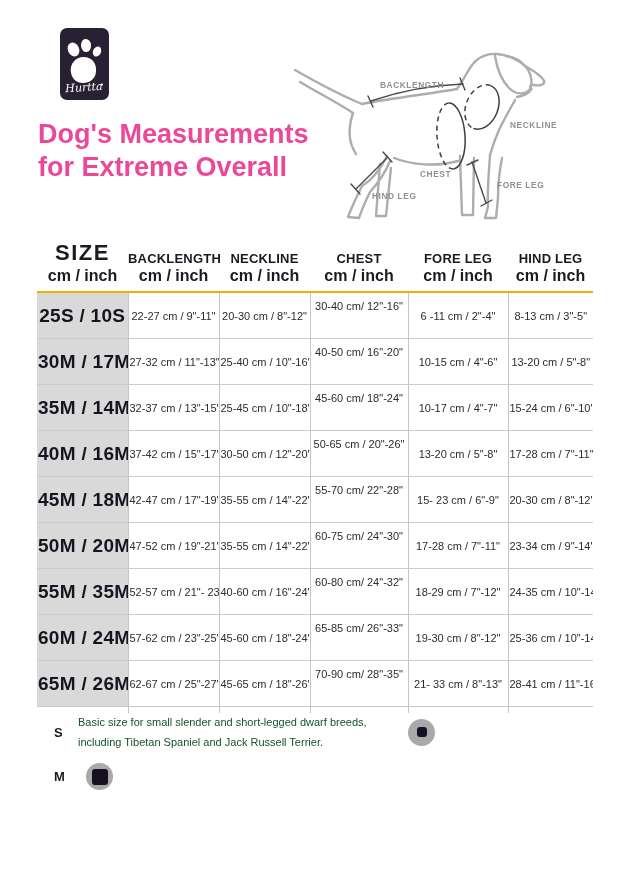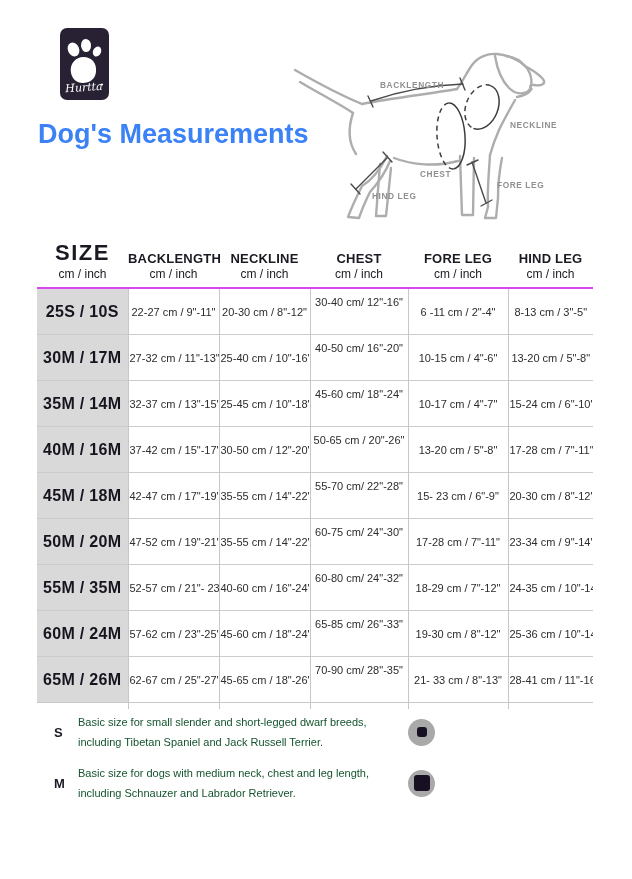--- a/index.html
+++ b/index.html
@@ -8,48 +8,48 @@
     font-family:"Liberation Sans", sans-serif; overflow:hidden;
   }
 
   
   .logo { position:absolute; left:60px; top:28px; }
 
   
   .title {
     position:absolute; left:38px; top:118px; margin:0;
     font-size:27px; line-height:33px; font-weight:bold;
-    color:#3b82f6; letter-spacing:0px;
+    color:#ec4899; letter-spacing:0px;
   }
 
   
   .dog { position:absolute; left:288px; top:28px; }
   .dog text { font-family:"Liberation Sans", sans-serif; font-size:8.3px; font-weight:bold; fill:#8f8f8f; letter-spacing:0.6px; }
 
   
   .size-table {
     position:absolute; left:37px; top:240px; width:556px;
     border-collapse:collapse; table-layout:fixed;
   }
   .size-table thead th {
-    border-bottom:2px solid #d946ef; padding:0 0 6px 0;
+    border-bottom:2px solid #eab308; padding:0 0 6px 0;
     vertical-align:bottom; text-align:center; color:#1c1922;
   }
   .h-label { font-size:13px; font-weight:bold; letter-spacing:0.2px; }
   .size-h .h-label { font-size:22px; letter-spacing:1.5px; }
-  .h-sub { font-size:12px; font-weight:normal; margin-top:1px; }
+  .h-sub { font-size:16px; font-weight:bold; margin-top:1px; }
   .size-table tbody td {
     height:37px; text-align:center; font-size:11px; color:#2c2c2c;
     border-right:1px solid #c7c7c7; border-top:1px solid #cccccc;
     vertical-align:middle; overflow:hidden; white-space:nowrap;
   }
   .size-table tbody tr:first-child td { border-top:none; }
   .size-table tbody td:last-child { border-right:none; }
   .size-table td.size-cell {
-    background:#d9d9d9; font-weight:bold; font-size:16px; color:#18141f;
+    background:#d9d9d9; font-weight:bold; font-size:19px; color:#18141f;
     letter-spacing:0.3px;
   }
   .size-table td.chest-cell { vertical-align:top; padding-top:7px; }
   .size-table tr.stub td { height:4px; border-top:1px solid #c9c9c9; background:#fff; }
 
   
   .footnotes { position:absolute; left:37px; top:712px; width:556px; display:flex; flex-direction:column; gap:11px; }
   .fn { display:flex; align-items:center; }
   .fn-key { width:24px; margin-left:17px; font-weight:bold; font-size:13px; color:#1c1922; flex:0 0 auto; }
   .fn-text { width:322px; font-size:11px; line-height:20px; color:#14532d; flex:0 0 auto; }
@@ -67,21 +67,21 @@
   <g fill="#ffffff">
     <path d="M 23.5 29 C 32 29 37 35.5 36 44 C 35 51.5 29.5 55 23 55 C 16.5 55 11.5 50.5 10.8 43.5 C 10 36 15.5 29 23.5 29 Z"></path>
     <ellipse cx="13.5" cy="21.5" rx="5.6" ry="7.2" transform="rotate(-24 13.5 21.5)"></ellipse>
     <ellipse cx="26" cy="17.5" rx="5" ry="6.6" transform="rotate(-4 26 17.5)"></ellipse>
     <ellipse cx="37" cy="23.5" rx="4" ry="5.2" transform="rotate(26 37 23.5)"></ellipse>
   </g>
   <text x="24" y="63" text-anchor="middle" fill="#ffffff" font-family="DejaVu Serif, serif" font-style="italic" font-size="11" transform="rotate(-4 24 60)">Hurtta</text>
   <circle cx="42" cy="56.5" r="1.1" fill="#ffffff"></circle>
 </svg>
 
-<h1 class="title"><span>Dog's Measurements</span><br></h1>
+<h1 class="title"><span>Dog's Measurements</span><br><span>for Extreme Overall</span></h1>
 
 <svg class="dog" width="344" height="210" viewBox="0 0 344 210">
   <g fill="none" stroke="#adadad" stroke-width="2.4" stroke-linecap="round" stroke-linejoin="round">
     <path d="M 7 42 C 28 54 52 67 74 76"></path>
     <path d="M 12 54 C 32 66 50 75 65 85"></path>
     <path d="M 74 76 C 105 70 140 66 169 61"></path>
     <path d="M 65 85 C 60 100 60 114 68 126"></path>
     <path d="M 169 61 C 175 53 179 44 184 37 C 190 29 200 25 209 26 C 220 27 231 32 237 38 C 246 43 254 48 256 53 C 257 57 251 58 246 57 C 243 56.5 241 58 243.5 61 C 241 65 235 68 229 69"></path>
     <path d="M 207 28 C 209 40 213 52 221 60 C 228 67 238 67 242 61 C 245 54 243 44 237 38 C 232 32 225 29 218 28"></path>
     <path d="M 227 72 C 221 83 215 93 211 102 C 207 111 204 120 202 127"></path>
@@ -244,21 +244,17 @@
     <div class="fn-text">
       <span>Basic size for small slender and short-legged dwarf breeds,</span>
       <span>including Tibetan Spaniel and Jack Russell Terrier.</span>
     </div>
     <div class="fn-icon">
       <div class="fn-sq-small"></div>
     </div>
   </div>
   <div class="fn">
     <div class="fn-key">M</div>
-    <div class="fn-text">
-      <span>Basic size for dogs with medium neck, chest and leg length,</span>
-      <span>including Schnauzer and Labrador Retriever.</span>
-    </div>
     <div class="fn-icon">
       <div class="fn-sq-large"></div>
     </div>
   </div>
 </div>
 
 </body></html>

